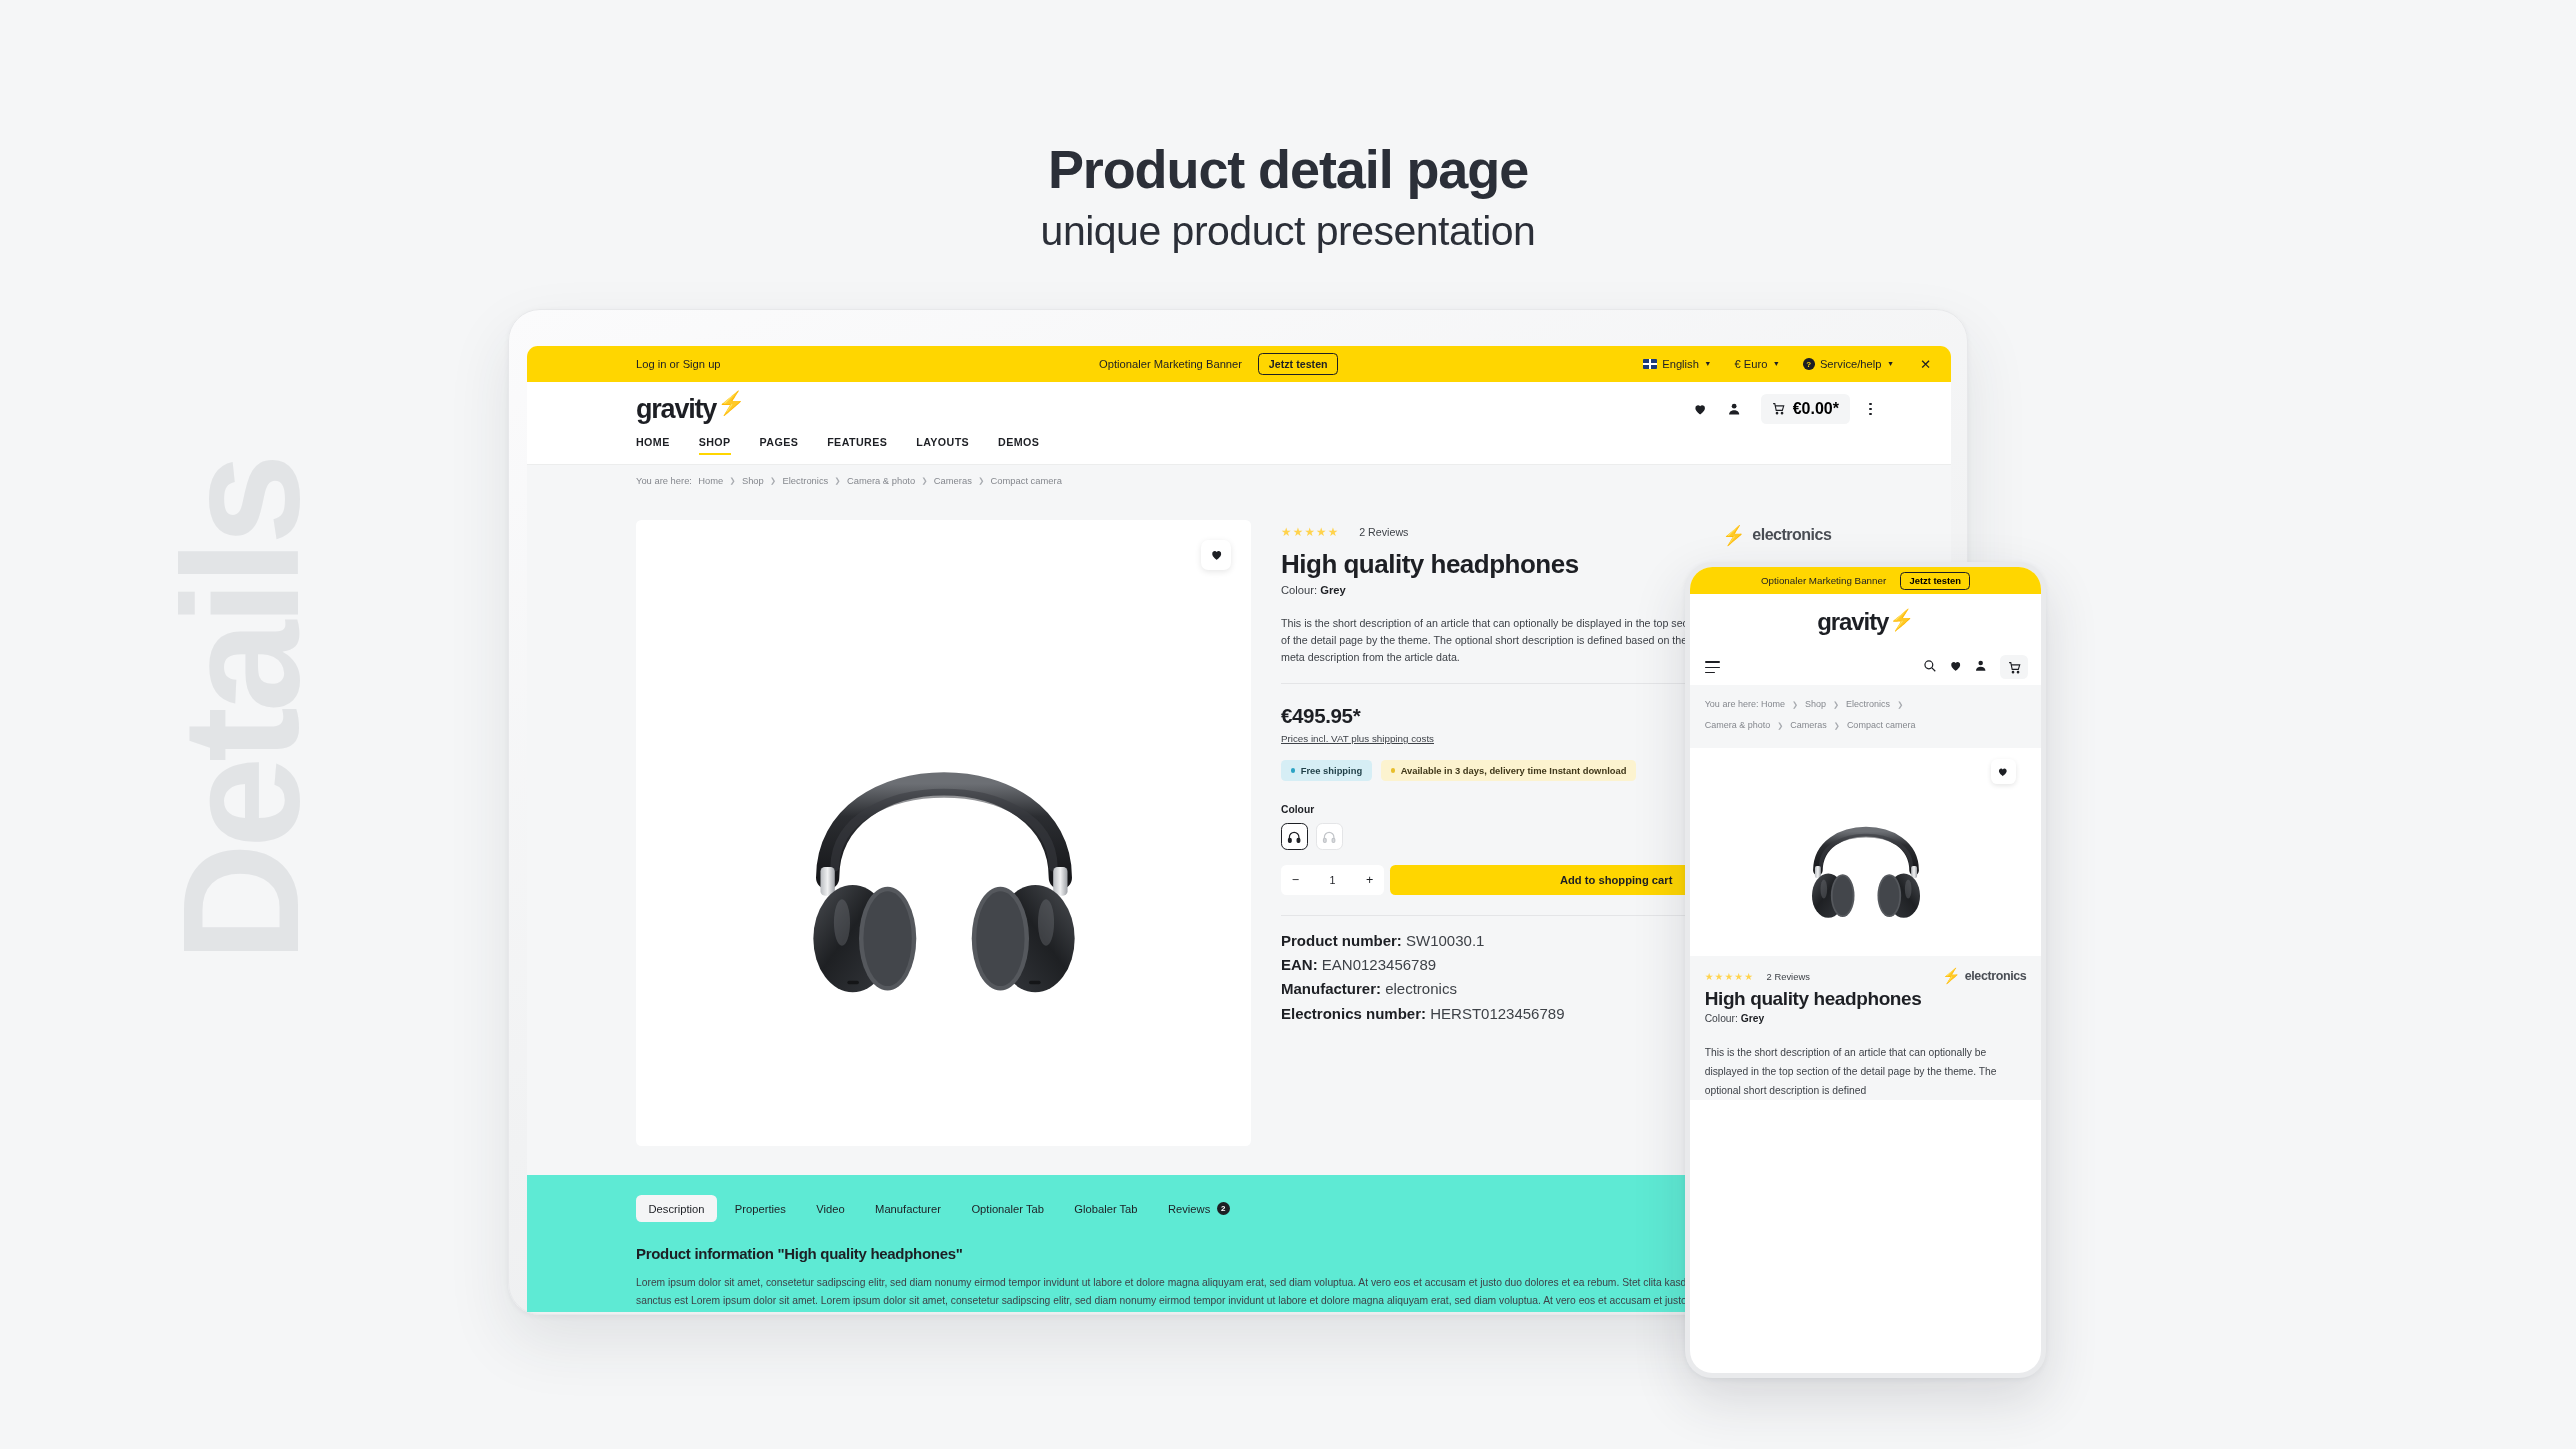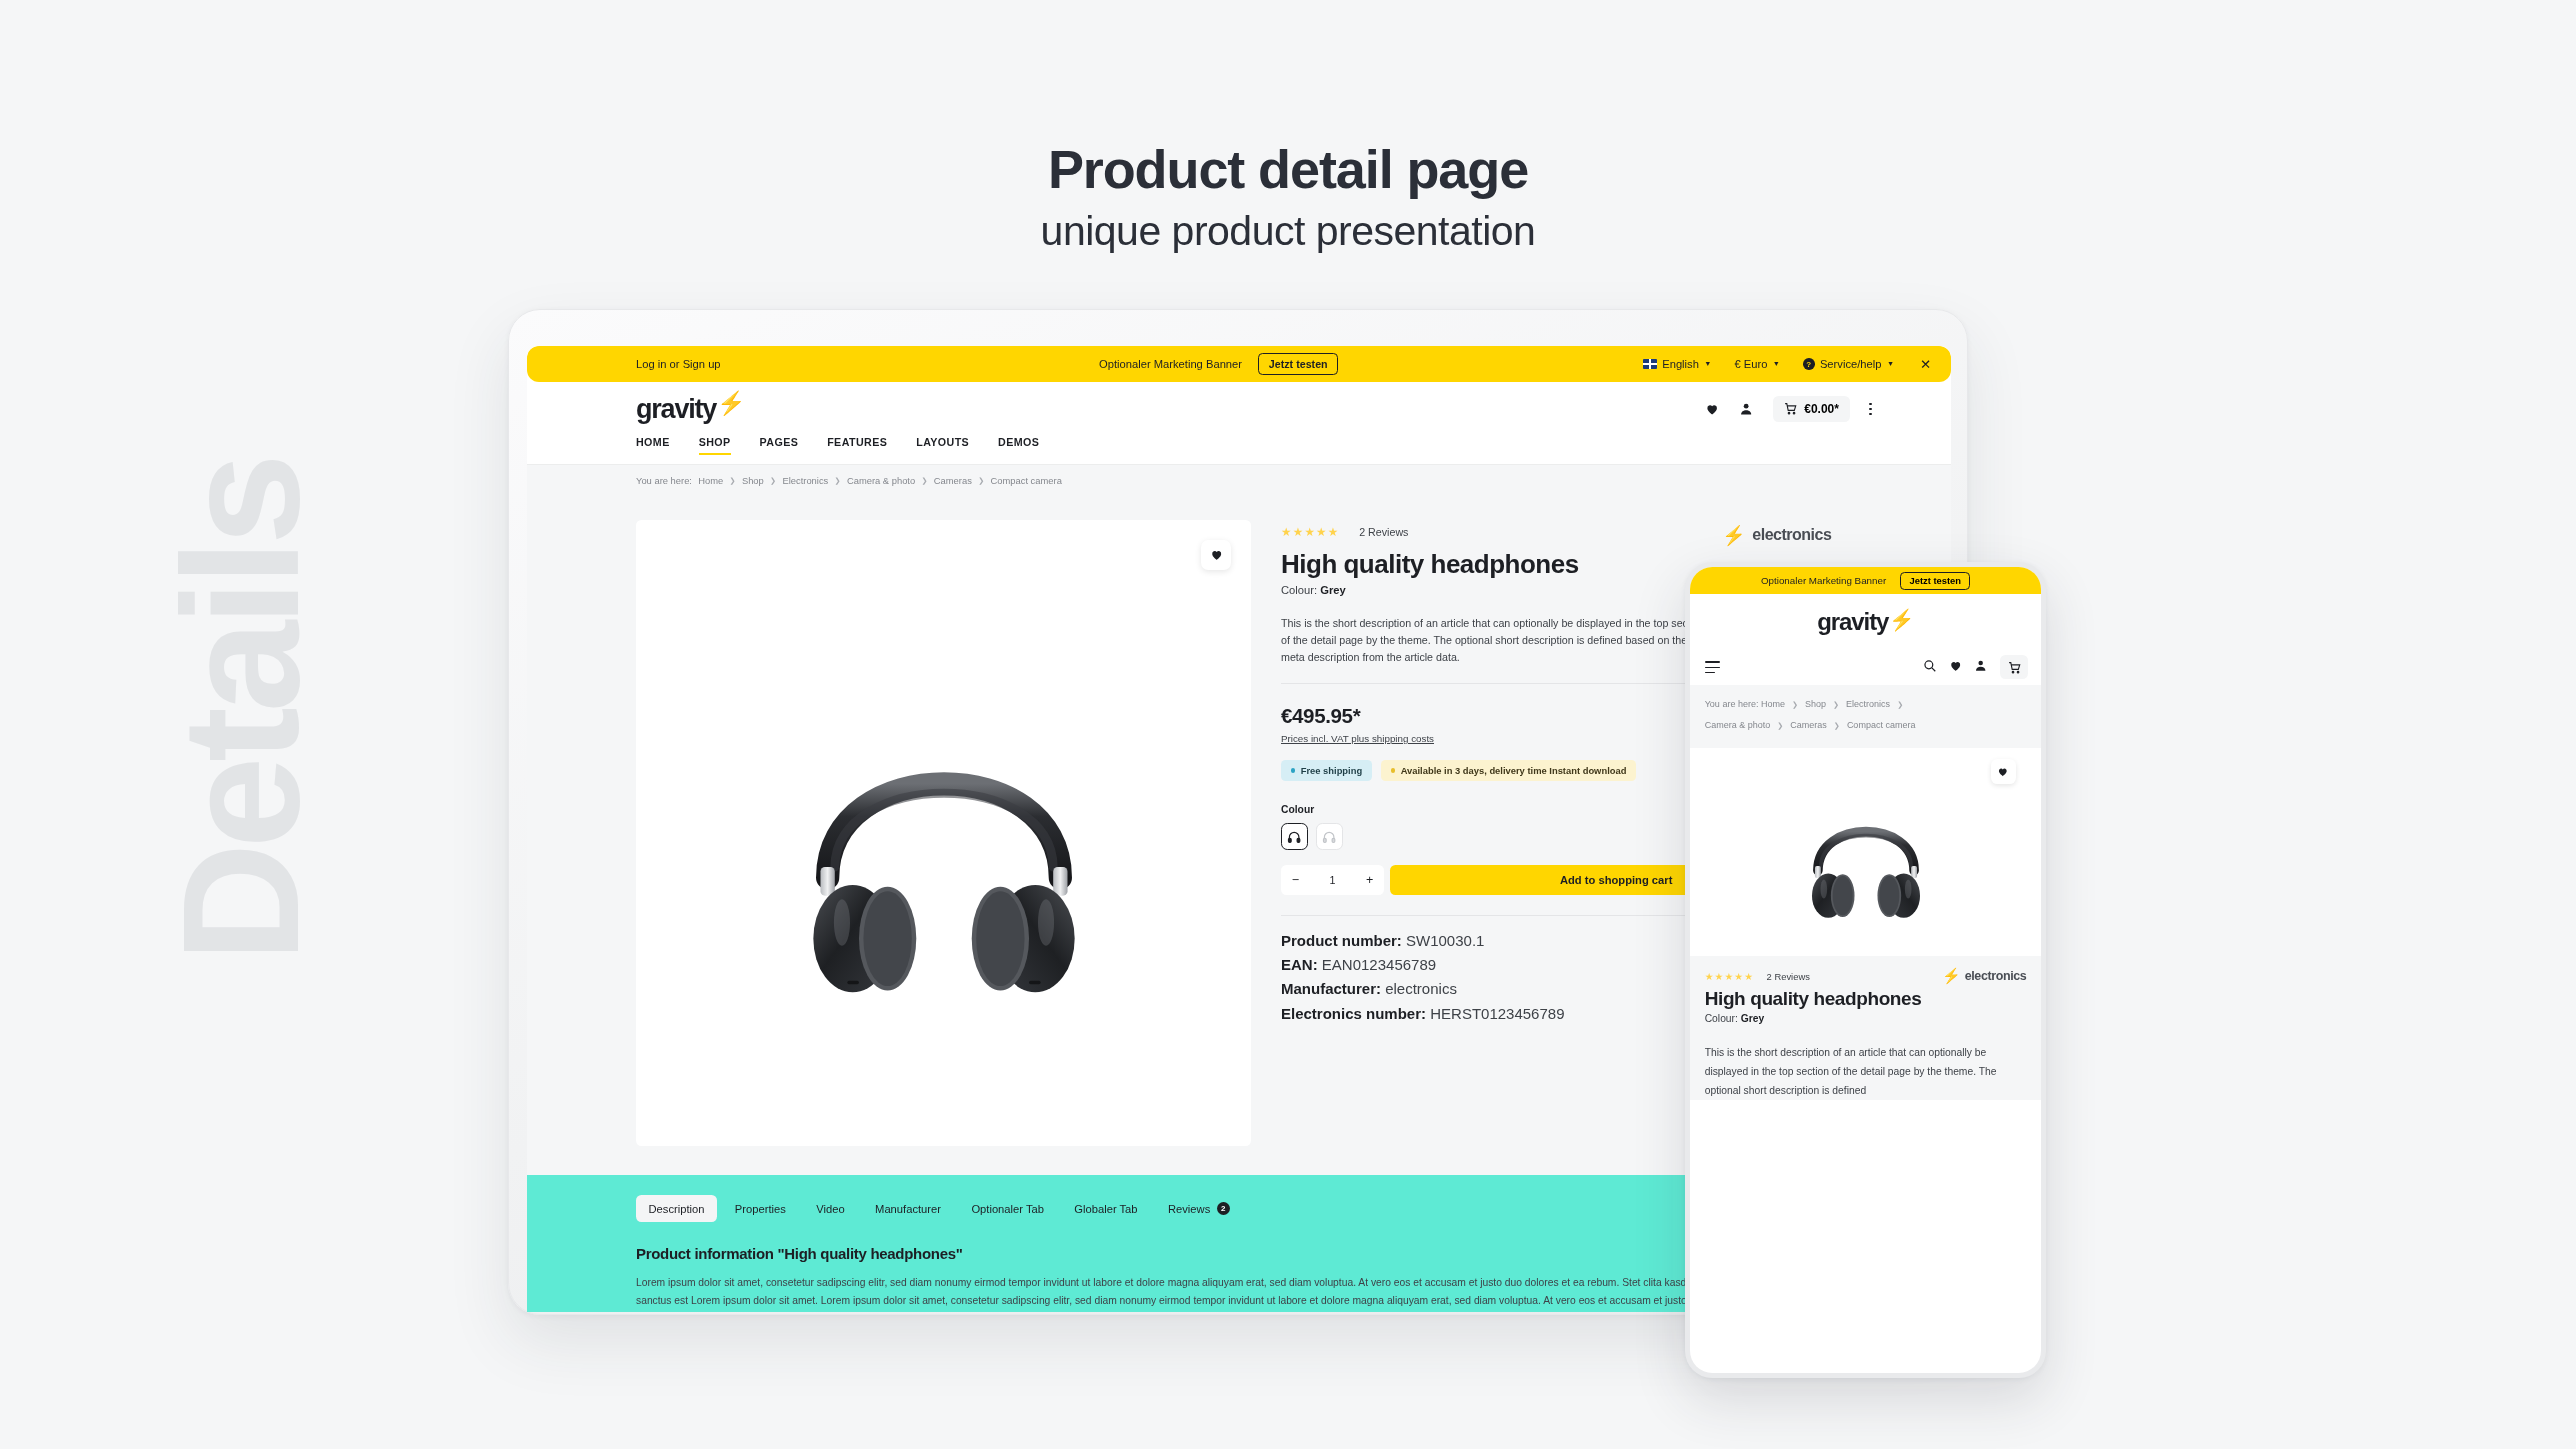--- a/index.html
+++ b/index.html
@@ -58,21 +58,21 @@
     background:#ffffff;
     border-radius:10.7px 10.7px 0 0;
     overflow:hidden;
   }
 
   
   .topbar {
     height:36px; background:#ffd600;
     display:flex; align-items:center;
     position:relative;
-    font-size:11.2px; color:#1d1f24;border-radius:12px;
+    font-size:11.2px; color:#1d1f24;
   }
   .topbar .login { position:absolute; left:109px; }
   .topbar .mk { position:absolute; left:572px; display:flex; align-items:center; gap:16px; }
   .topbar .mk .banner-txt { font-size:11.2px; }
   .btn-test {
     border:0.9px solid #1d1f24; border-radius:4.5px;
     padding:3.6px 9.8px; font-size:10.7px; font-weight:bold;
     background:transparent; color:#1d1f24; cursor:pointer;
   }
   .topbar .right { position:absolute; right:57px; display:flex; align-items:center; gap:23px; }
@@ -108,21 +108,21 @@
     background:#f4f5f6; border-radius:5.4px;
     display:flex; align-items:center; padding:0 14.3px;
   }
   .searchbox .ph { font-size:11.2px; color:#8d9096; flex:1; }
   .header .icons {
     position:absolute; right:79px; display:flex; align-items:center; gap:19.7px;
   }
   .hicon { cursor:pointer; display:flex; align-items:center; color:#1d1f24; }
   .cart-pill {
     background:#f4f5f6; border-radius:5.4px; padding:6.3px 10.7px;
-    display:flex; align-items:center; gap:7.2px; font-size:12px; font-weight:bold;
+    display:flex; align-items:center; gap:7.2px; font-size:16px; font-weight:bold;
   }
   .kebab { display:flex; flex-direction:column; gap:2.2px; cursor:pointer; }
   .kebab i { width:2.7px; height:2.7px; background:#1d1f24; border-radius:50%; display:block; }
 
   
   .mainnav {
     height:29px; background:#fff; display:flex; align-items:flex-start;
     padding-left:109px; gap:29px; border-bottom:0.9px solid #eceded;
   }
   .nav-item {

